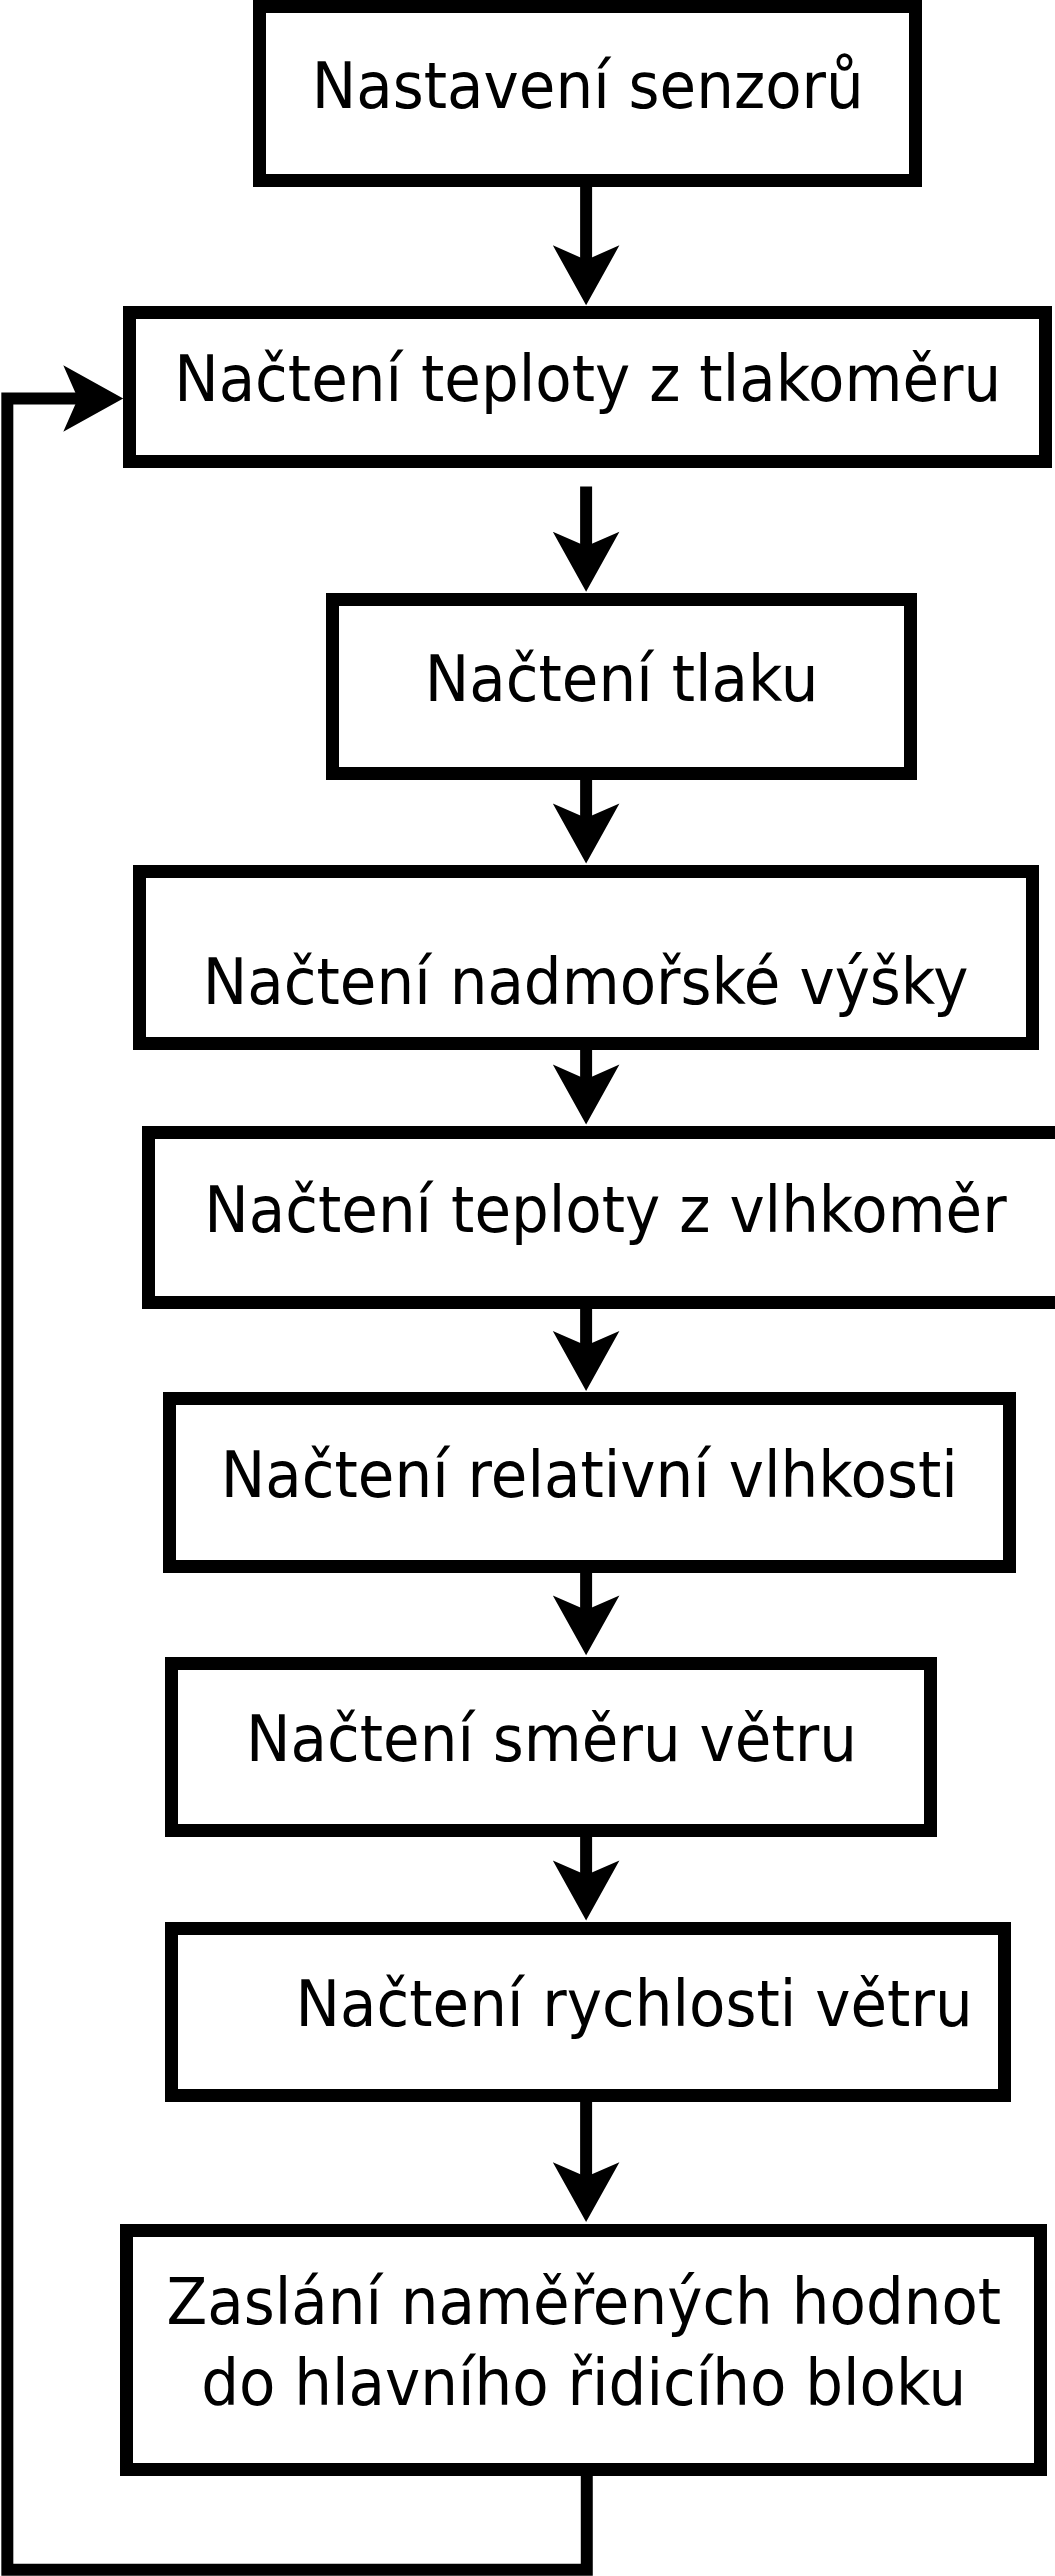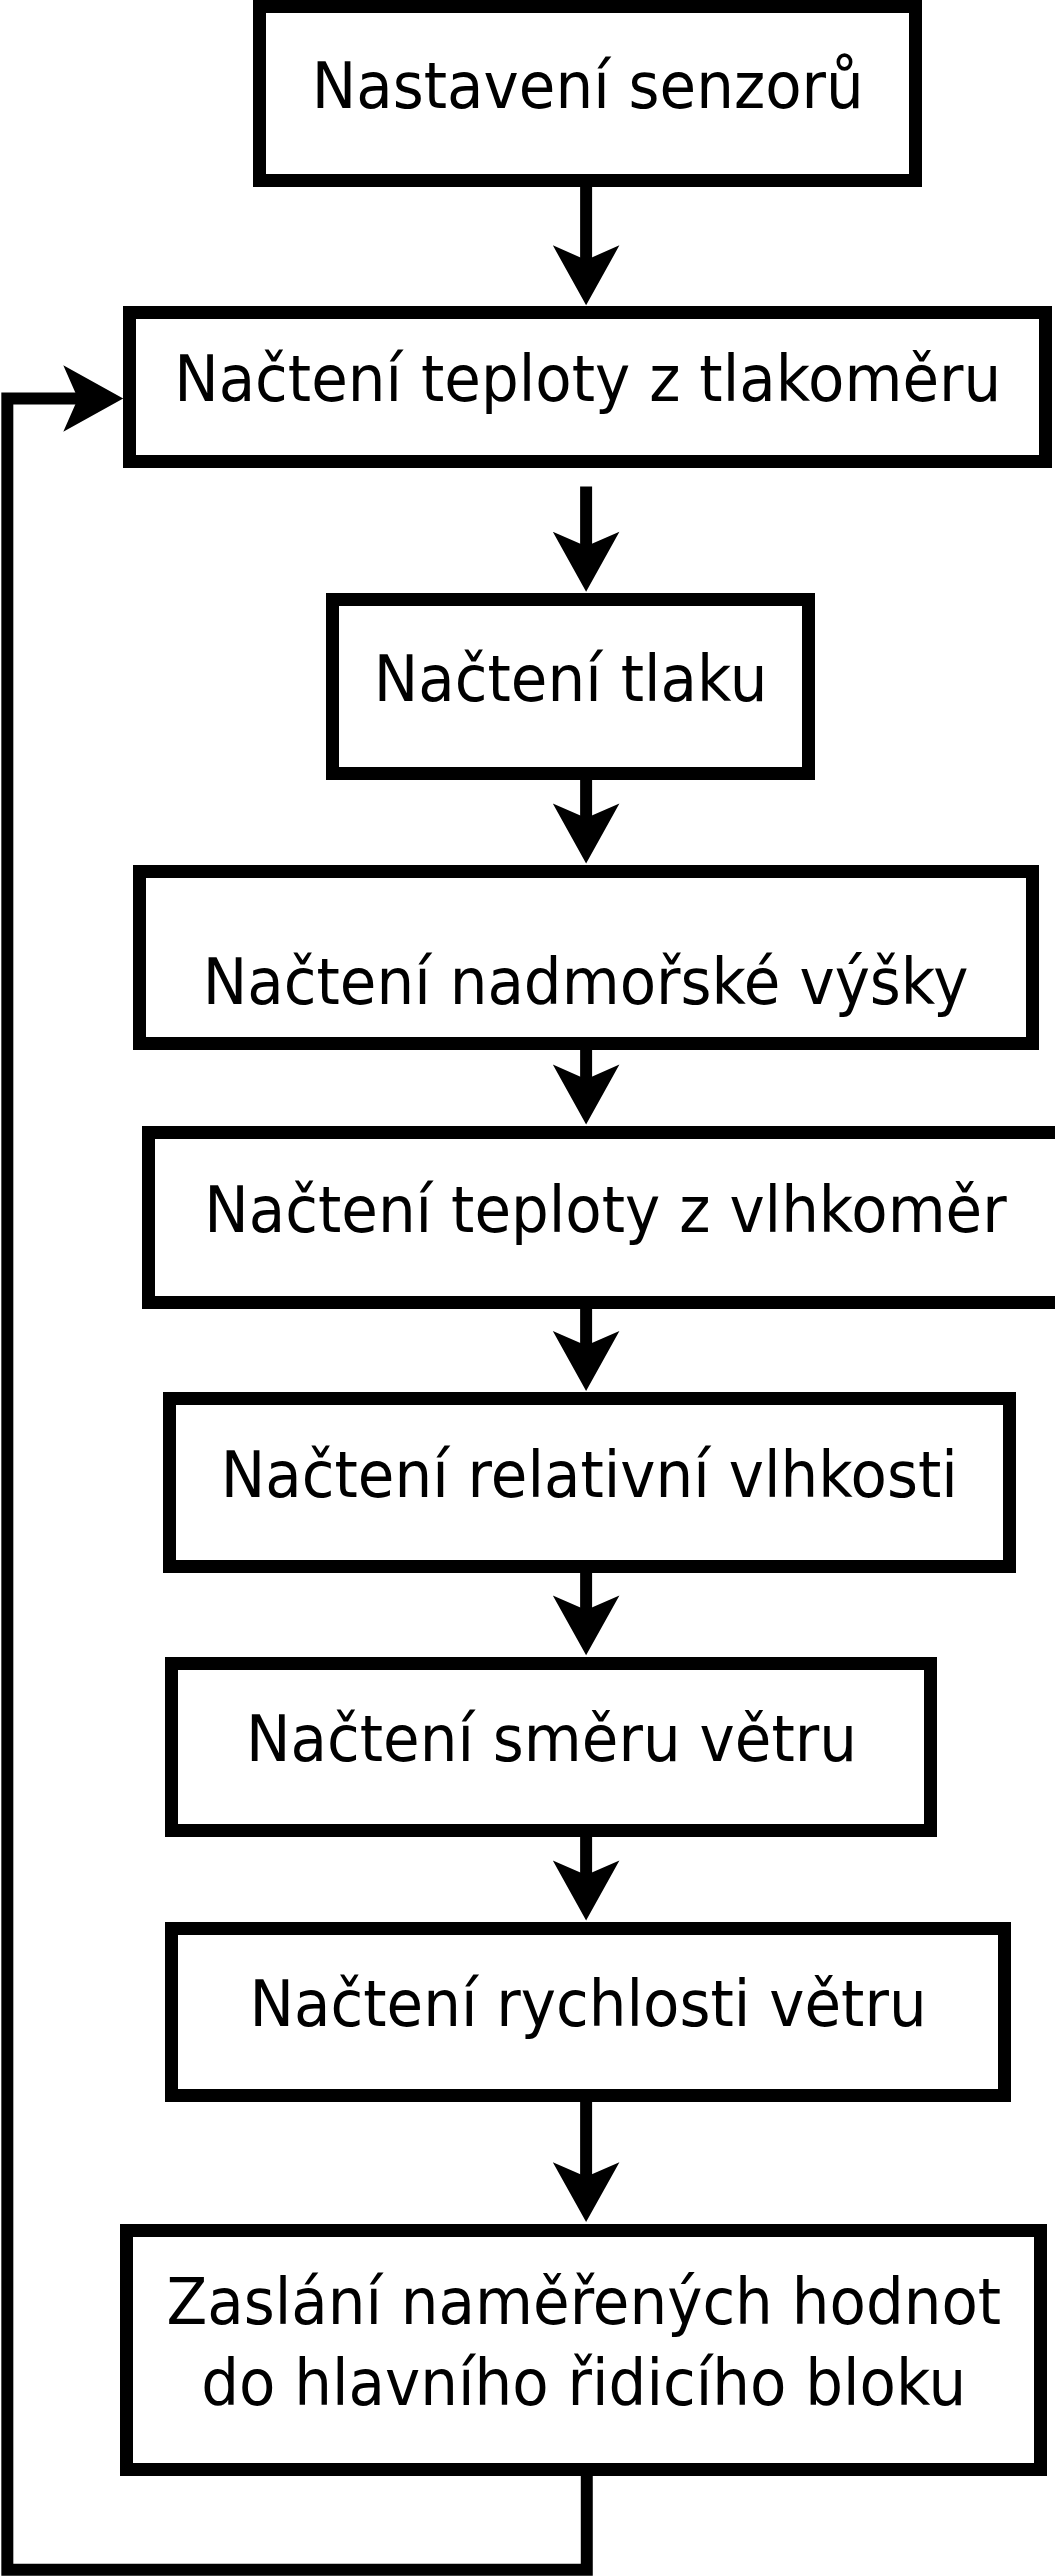--- a/index.html
+++ b/index.html
@@ -106,41 +106,41 @@
   </svg>
 
   <div class="node" style="left:253px; top:0px; width:669px; height:187px;">
     <span class="lbl">Nastavení senzorů</span>
   </div>
 
   <div class="node" style="left:123px; top:306px; width:929px; height:162px;">
     <span class="lbl">Načtení teploty z tlakoměru</span>
   </div>
 
-  <div class="node" style="left:326px; top:593px; width:489px; height:187px;">
+  <div class="node" style="left:326px; top:593px; width:591px; height:187px;">
     <span class="lbl">Načtení tlaku</span>
   </div>
 
   <div class="node" style="left:133px; top:865px; width:906px; height:185px;align-items:flex-end;">
     <span class="lbl">Načtení nadmořské výšky</span>
   </div>
 
   <div class="node" style="left:117px; top:1126px; width:926px; height:183px;margin-left:25px;">
     <span class="lbl">Načtení teploty z vlhkoměr</span>
   </div>
 
   <div class="node" style="left:163px; top:1392px; width:853px; height:181px;">
     <span class="lbl">Načtení relativní vlhkosti</span>
   </div>
 
   <div class="node" style="left:165px; top:1657px; width:772px; height:180px;">
     <span class="lbl">Načtení směru větru</span>
   </div>
 
-  <div class="node" style="left:165px; top:1922px; width:846px; height:180px;">
+  <div class="node" style="left:165px; top:1922px; width:846px; height:180px;justify-content:flex-end;">
     <span class="lbl">Načtení rychlosti větru</span>
   </div>
 
   <div class="node" style="left:120px; top:2224px; width:927px; height:252px;justify-content:center;">
     <span class="lbl">Zaslání naměřených hodnot
 do hlavního řidicího bloku</span>
   </div>
 
 </div>
 

